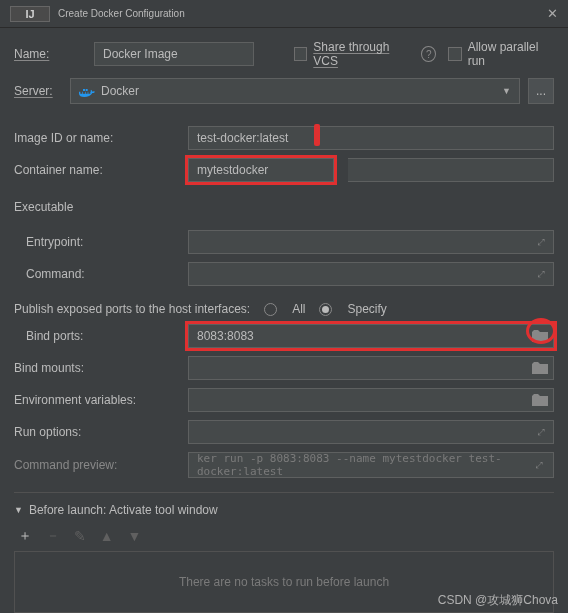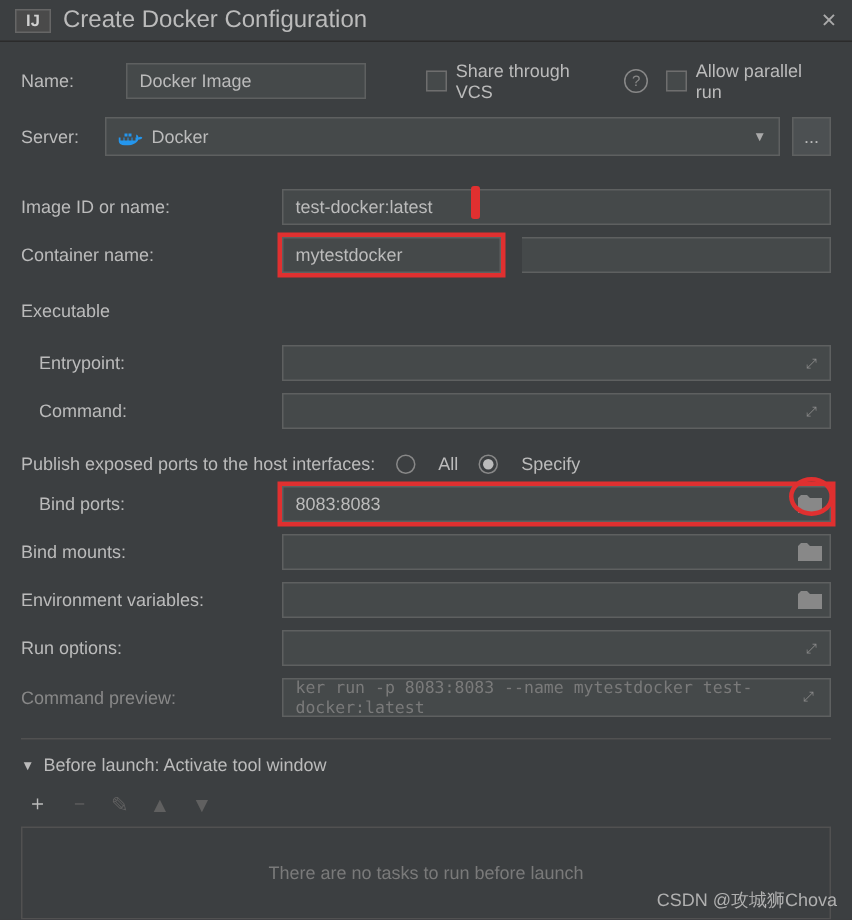--- a/index.html
+++ b/index.html
@@ -14,43 +14,43 @@
     position: relative;
   }
   .titlebar {
     height: 28px;
     display: flex;
     align-items: center;
     padding: 0 10px;
     border-bottom: 1px solid #2b2b2b;
   }
   .titlebar .tb-icon {
-    width: 24px; height: 16px;
+    width: 40px; height: 16px;
     background: #4a4a4a;
     display: flex; align-items: center; justify-content: center;
     color: #d0d0d0; font-weight: bold; font-size: 11px;
     margin-right: 8px;
     border: 1px solid #666;
   }
-  .titlebar .tb-title { flex: 1; color: #bbbbbb; font-size: 16px; }
+  .titlebar .tb-title { flex: 1; color: #bbbbbb; font-size: 10px; }
   .titlebar .tb-close { color: #aaaaaa; font-size: 13px; cursor: pointer; }
   .content { padding: 12px 14px 0 14px; }
   .row { display: flex; align-items: center; margin-bottom: 10px; }
   .label { min-width: 60px; color: #bbbbbb; }
-  .label-u { text-decoration-color: #888; text-underline-offset: 2px; }
+  .label-u { text-decoration: underline; text-decoration-color: #888; text-underline-offset: 2px; }
   .input {
     background: #45494a;
     border: 1px solid #5e6060;
     color: #bbbbbb;
     height: 24px;
     padding: 0 8px;
     font-size: 12px;
     font-family: inherit;
   }
-  .name-input { width: 160px; margin-left: 10px; }
+  .name-input { width: 160px; margin-left: 20px; }
   .checkbox-row { display: flex; align-items: center; gap: 6px; margin-left: 12px; }
   .checkbox {
     width: 14px; height: 14px;
     border: 1px solid #6e6e6e;
     background: #45494a;
     display: inline-block;
   }
   .help-icon {
     width: 16px; height: 16px; border-radius: 50%;
     border: 1px solid #888; color: #888;

